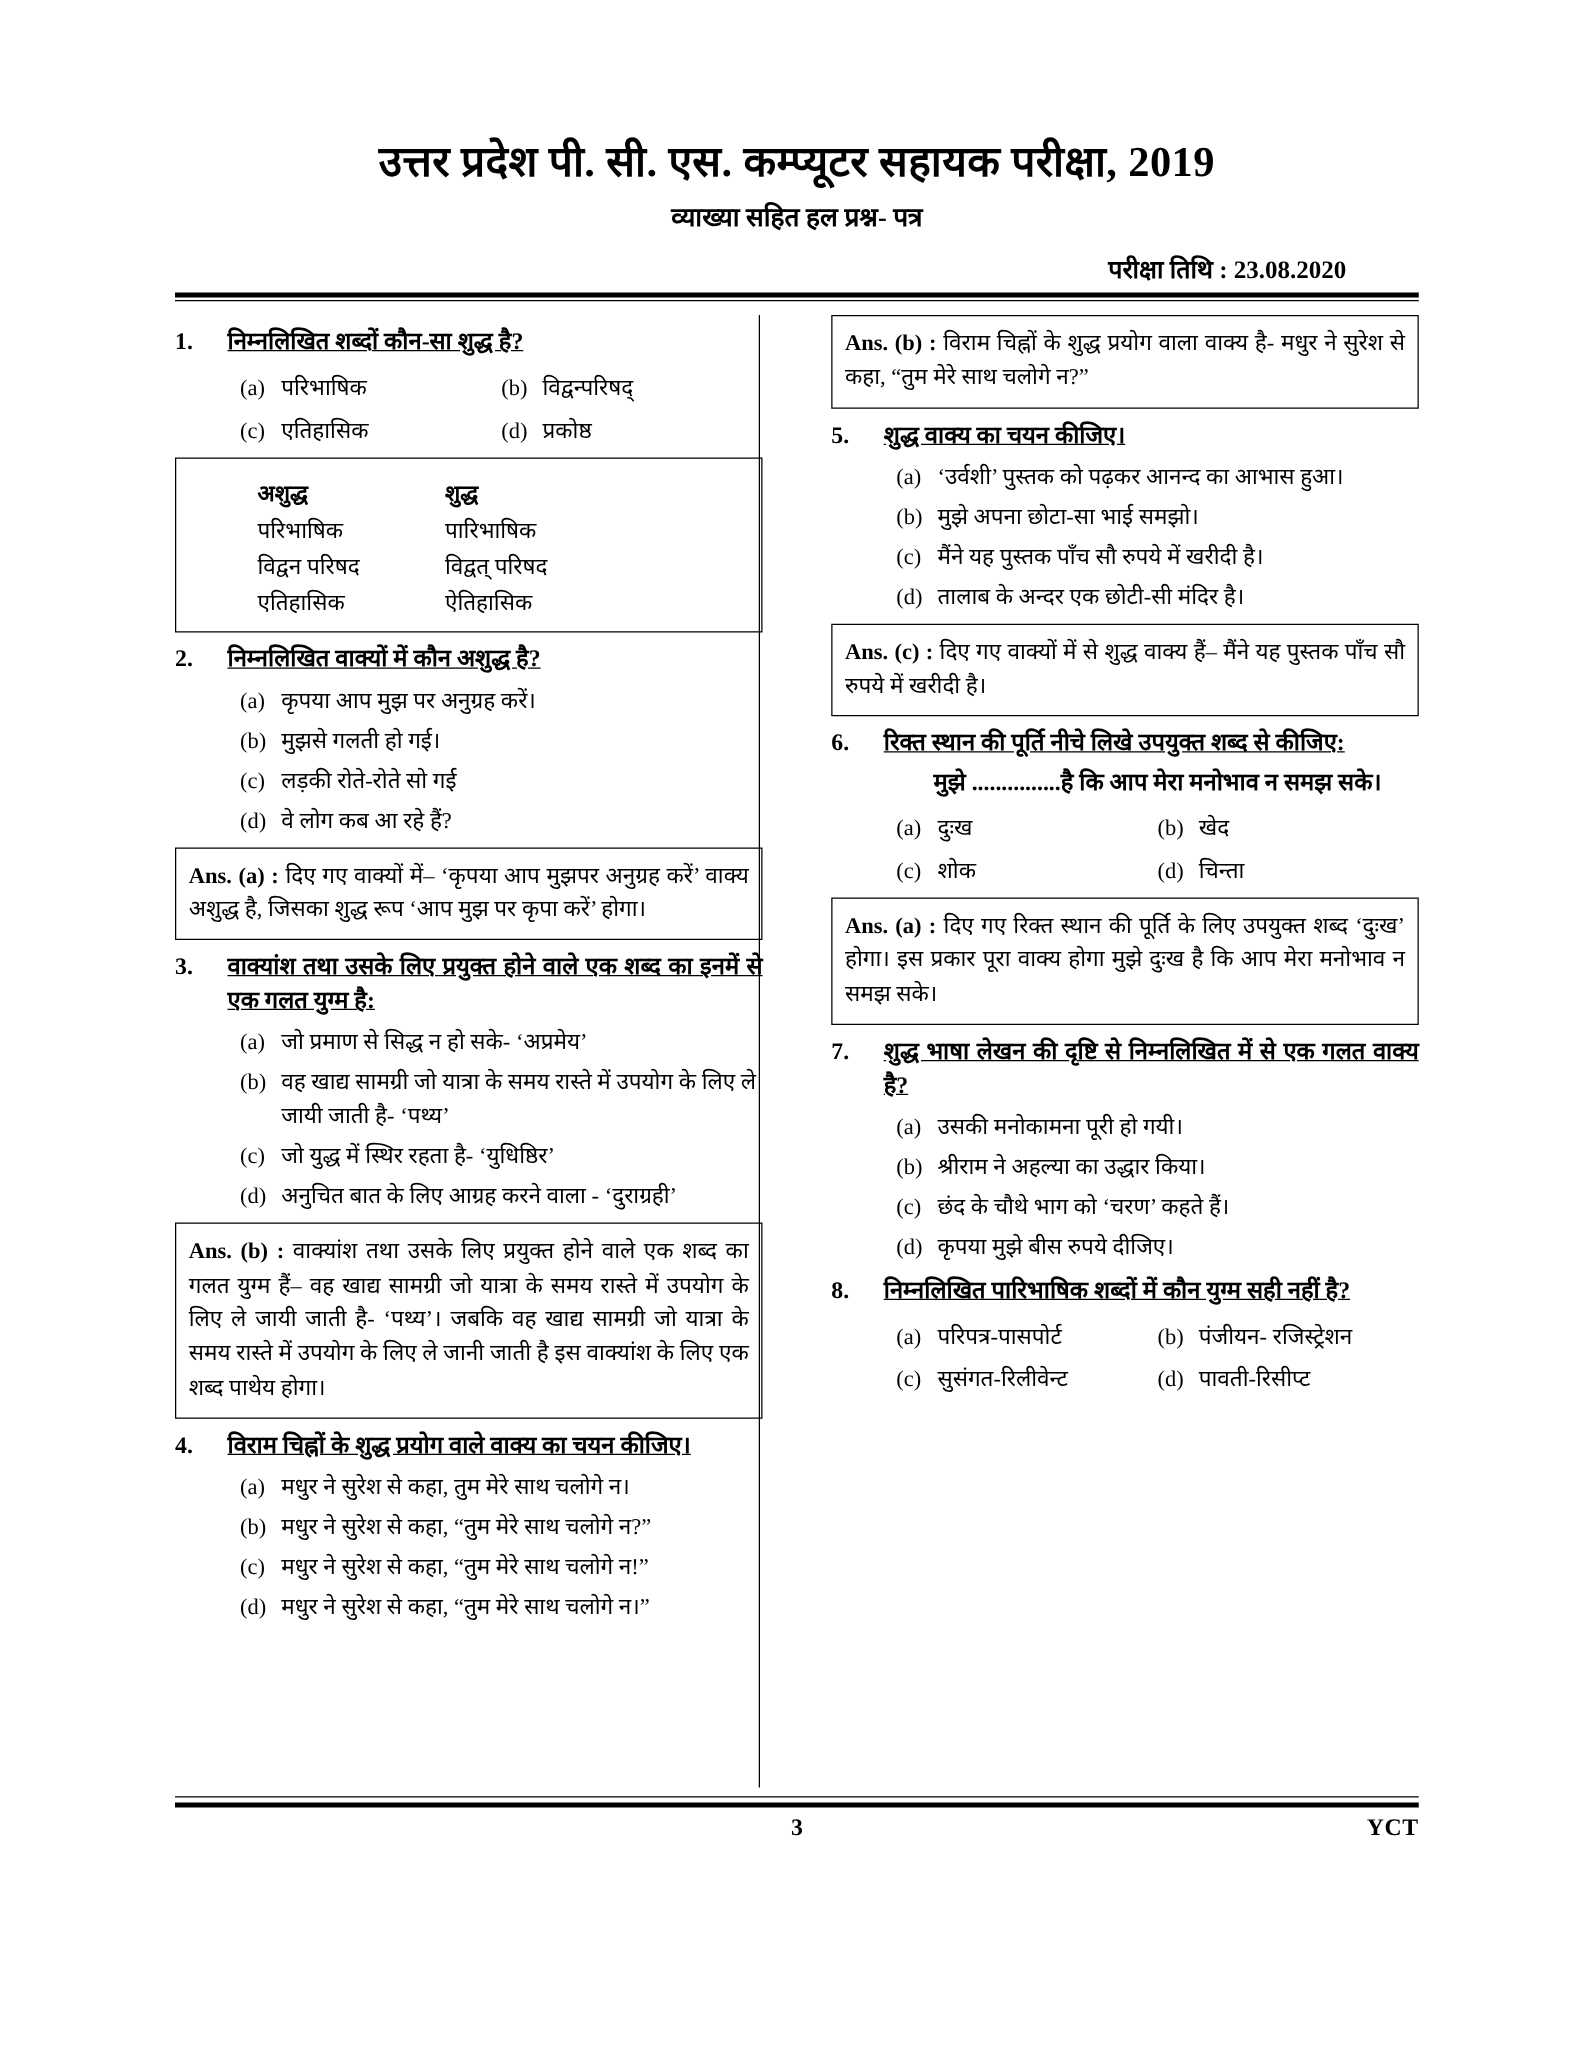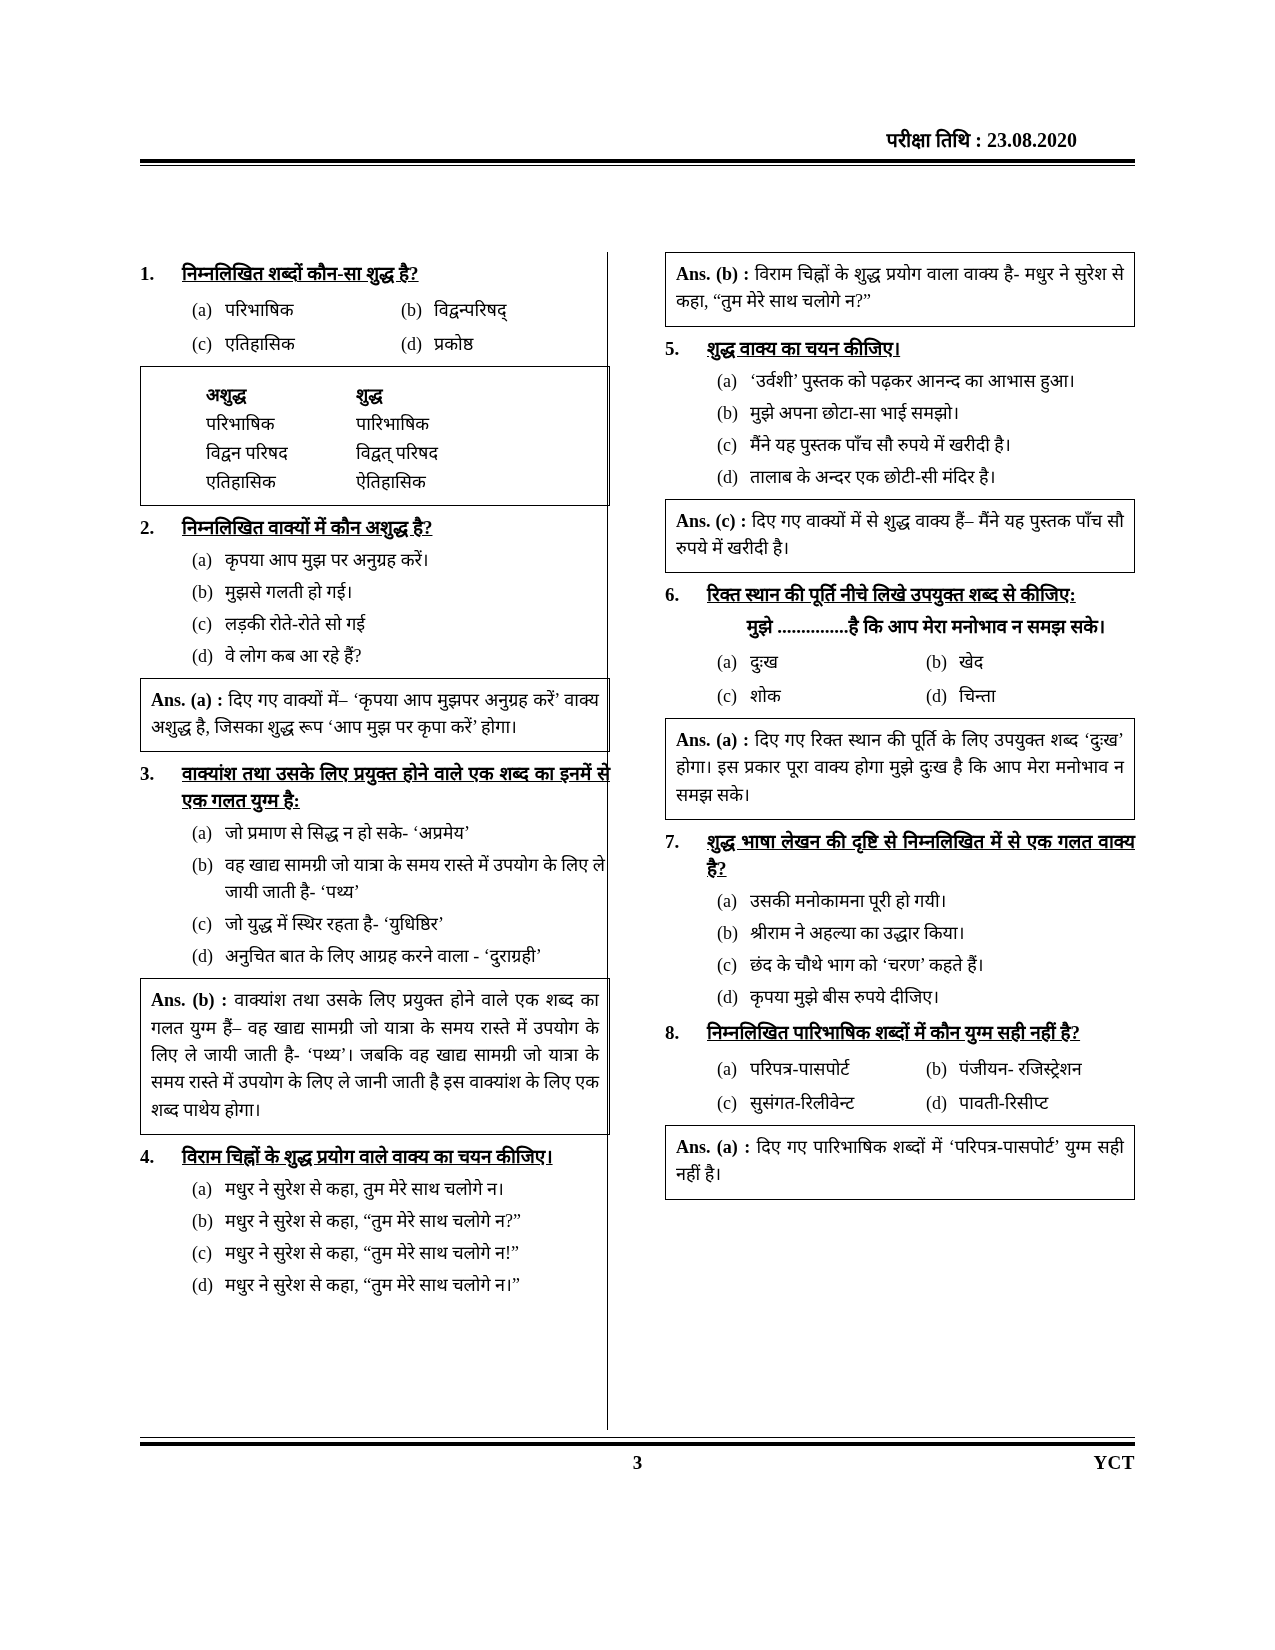--- a/index.html
+++ b/index.html
@@ -201,20 +201,22 @@
     font-size: 19px;
     letter-spacing: 0.5px;
   }
 </style>
 </head>
 <body>
 
 <div class="page">
 
   <div class="header">
+    <div class="exam-title">उत्तर प्रदेश पी. सी. एस. कम्प्यूटर सहायक परीक्षा, 2019</div>
+    <div class="exam-subtitle">व्याख्या सहित हल प्रश्न- पत्र</div>
   </div>
   <div class="exam-date-row">परीक्षा तिथि : 23.08.2020</div>
   <div class="rule-thick"></div>
   <div class="rule-thin"></div>
 
   <div class="divider"></div>
 
   <div class="columns">
 
     <div class="col col-left">
@@ -441,24 +443,20 @@
         </div>
         <div class="opt">
           <div class="opt-label">(c)</div>
           <div class="opt-body">सुसंगत-रिलीवेन्ट</div>
         </div>
         <div class="opt">
           <div class="opt-label">(d)</div>
           <div class="opt-body">पावती-रिसीप्ट</div>
         </div>
       </div>
-      <div class="ansbox">
-        <p><span class="ans-tag">Ans. (a) :</span>
-          <span>दिए गए पारिभाषिक शब्दों में ‘परिपत्र-पासपोर्ट’ युग्म सही नहीं है।</span></p>
-      </div>
 
     </div>
   </div>
 
   <div class="footer-rule-thin"></div>
   <div class="footer-rule-thick"></div>
   <div class="footer">
     <div class="page-num">3</div>
     <div class="brand">YCT</div>
   </div>

